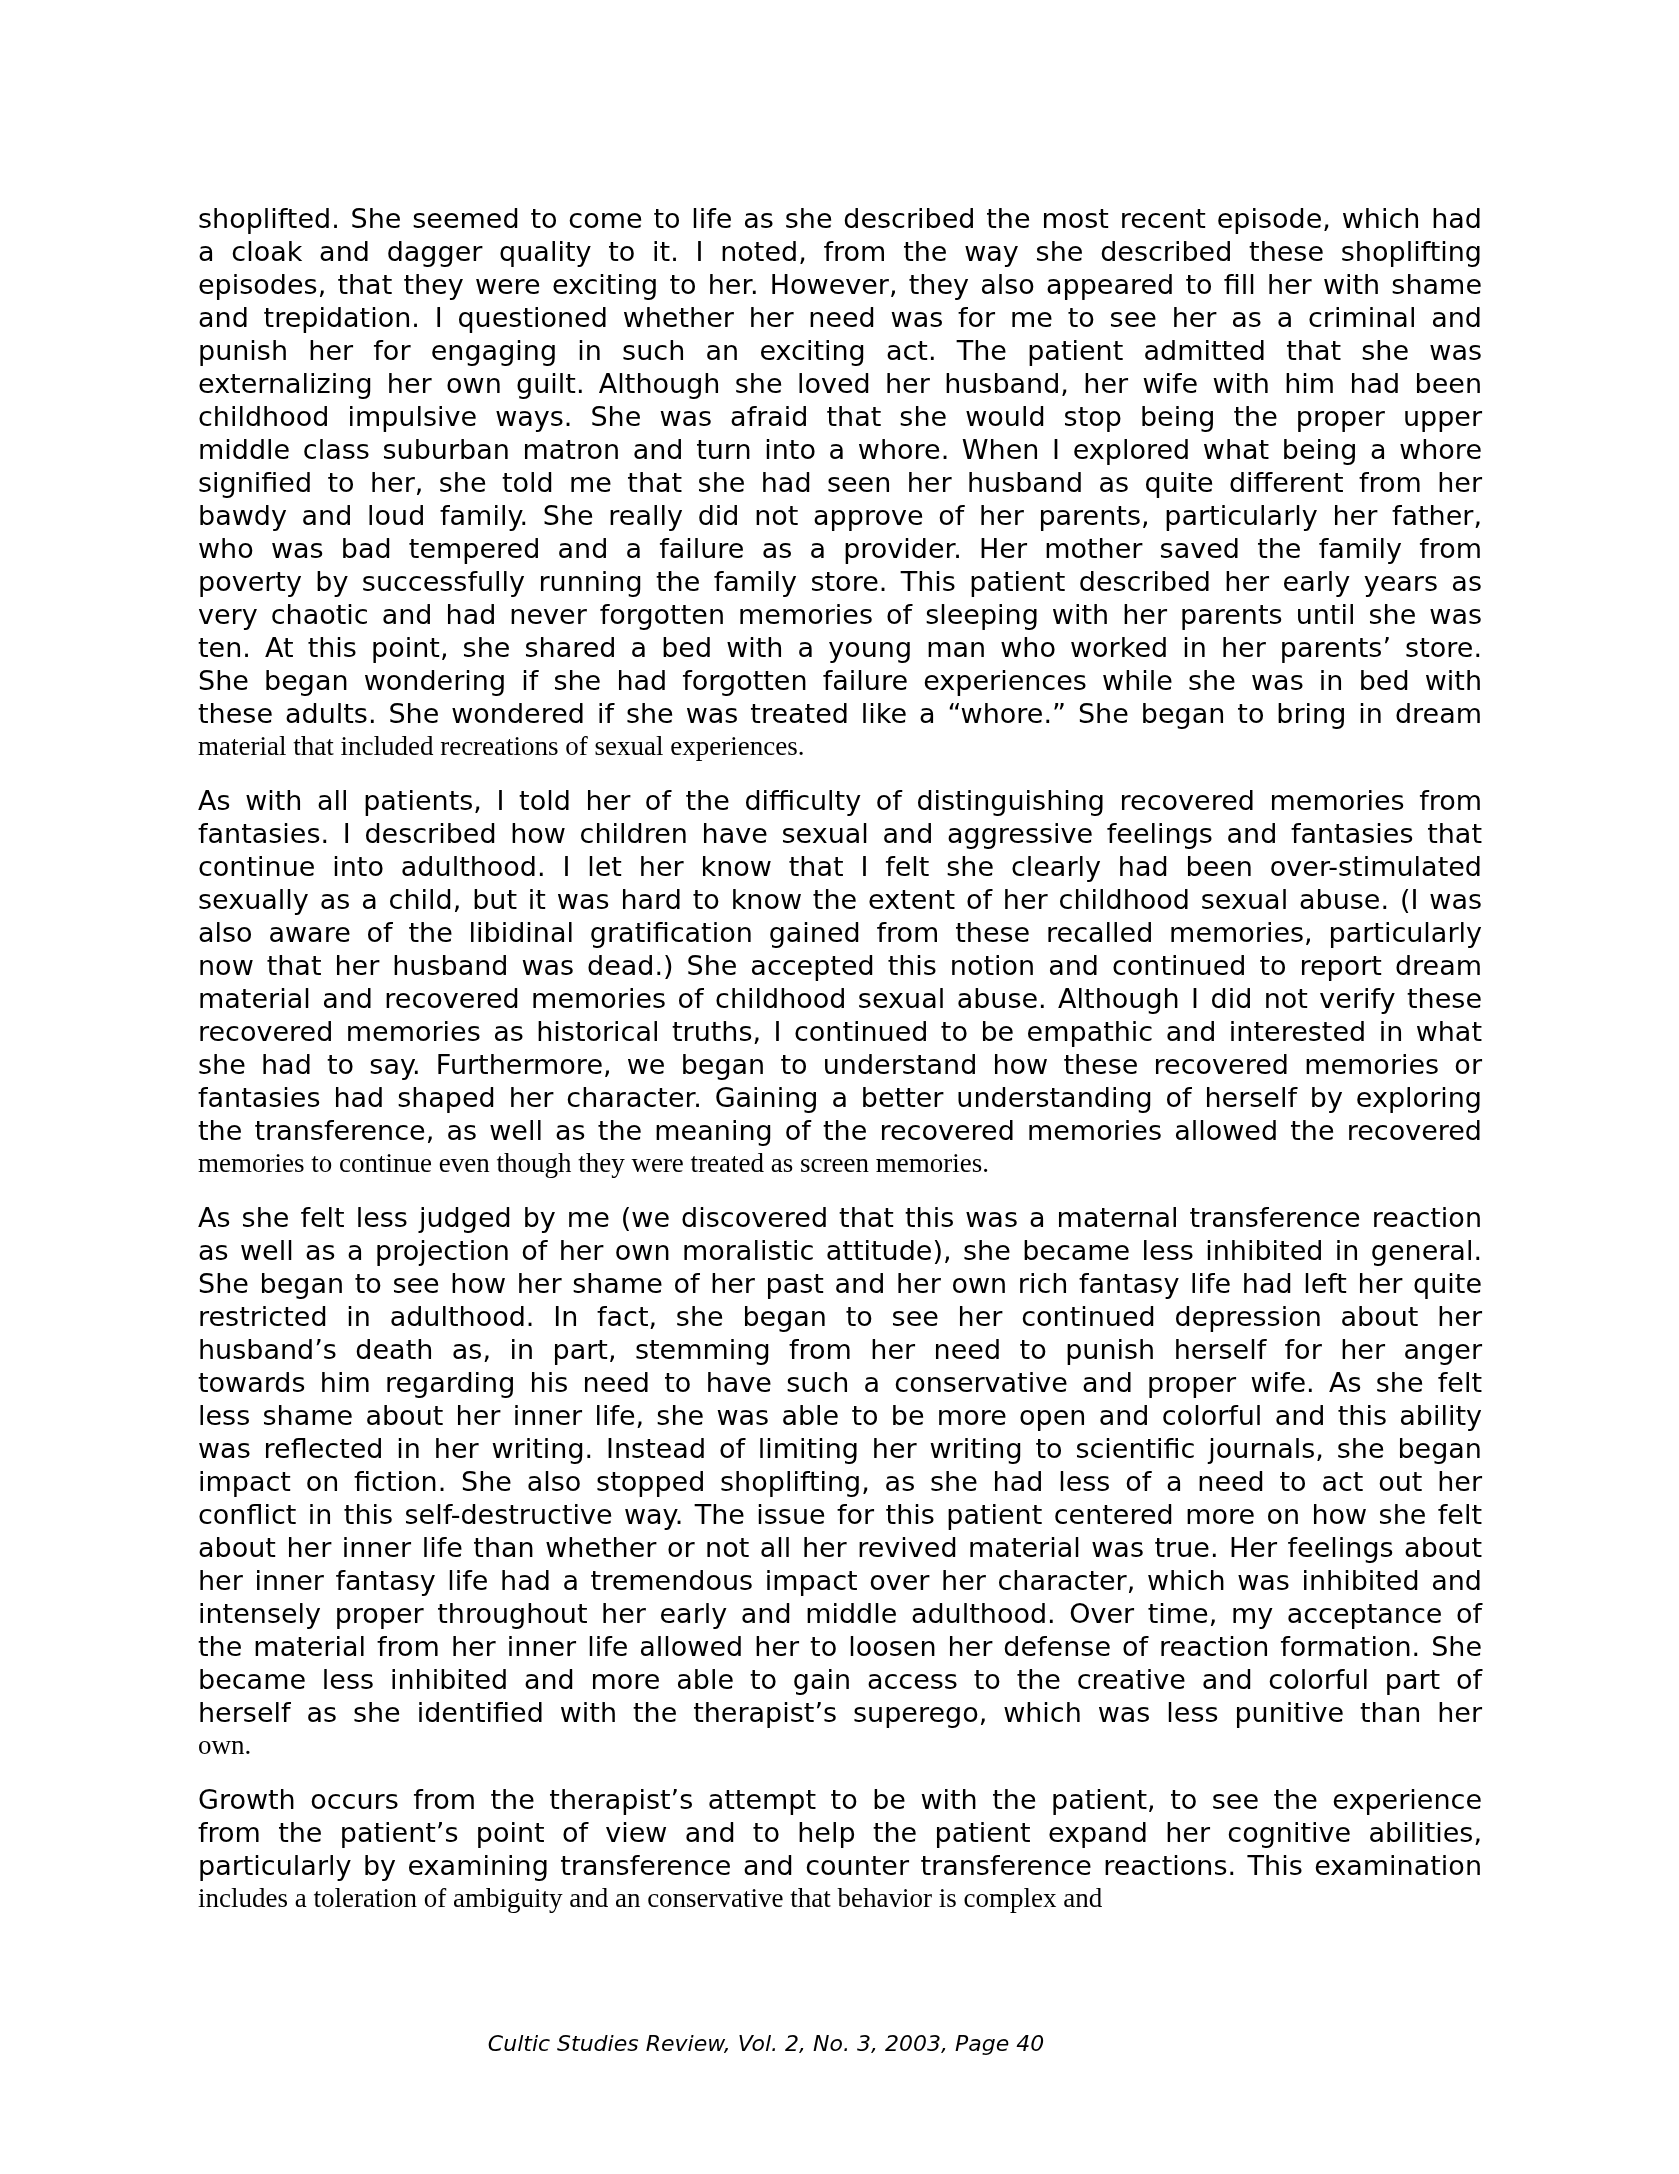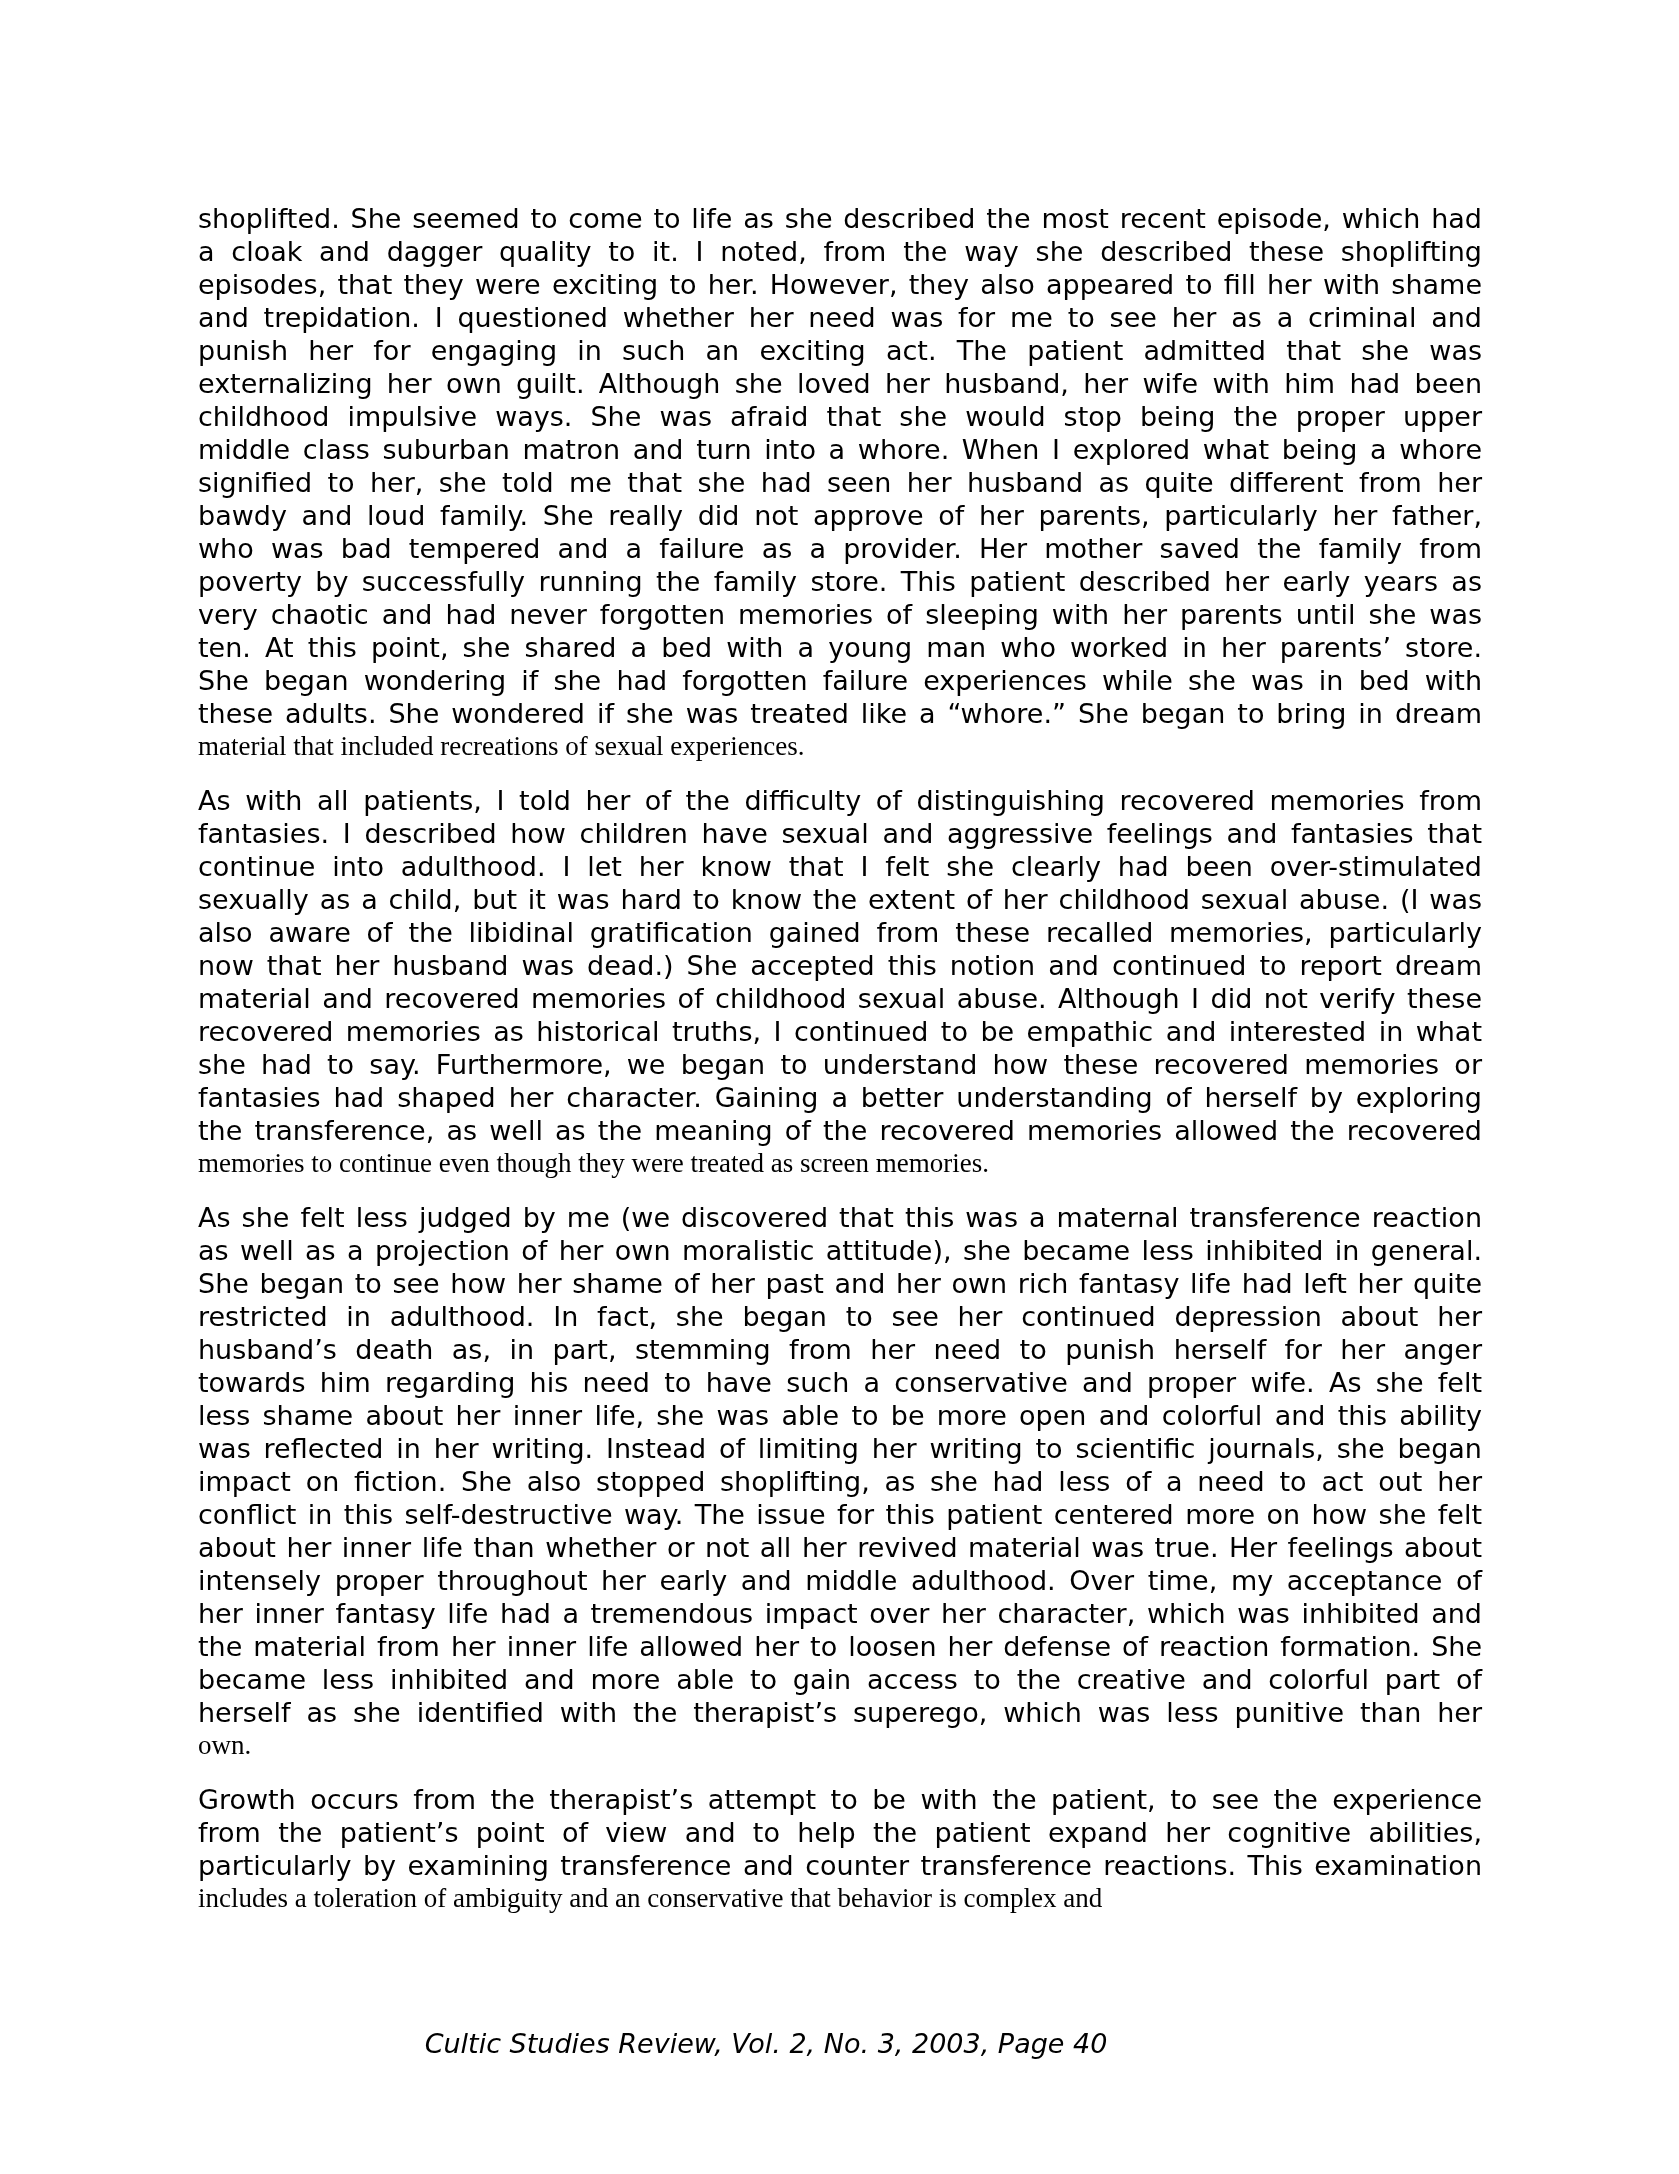--- a/index.html
+++ b/index.html
@@ -42,21 +42,21 @@
     text-align-last: left;
     font-family: Liberation Serif, serif;
   }
   .footer-citation {
     position: absolute;
     left: 0;
     right: 0;
     top: 2027px;
     text-align: center;
     font-style: italic;
-    font-size: 27px;
+    font-size: 22px;
     line-height: 33px;
     color: #000000;
   }
 </style>
 </head>
 <body>
 
 <div class="page">
   <main class="article-body">
       <div class="para">
@@ -97,22 +97,22 @@
         <div class="line">as well as a projection of her own moralistic attitude), she became less inhibited in general.</div>
         <div class="line">She began to see how her shame of her past and her own rich fantasy life had left her quite</div>
         <div class="line">restricted in adulthood. In fact, she began to see her continued depression about her</div>
         <div class="line">husband’s death as, in part, stemming from her need to punish herself for her anger</div>
         <div class="line">towards him regarding his need to have such a conservative and proper wife. As she felt</div>
         <div class="line">less shame about her inner life, she was able to be more open and colorful and this ability</div>
         <div class="line">was reflected in her writing. Instead of limiting her writing to scientific journals, she began</div>
         <div class="line">impact on fiction. She also stopped shoplifting, as she had less of a need to act out her</div>
         <div class="line">conflict in this self-destructive way. The issue for this patient centered more on how she felt</div>
         <div class="line">about her inner life than whether or not all her revived material was true. Her feelings about</div>
+        <div class="line">her inner fantasy life had a tremendous impact over her character, which was inhibited and</div>
         <div class="line">intensely proper throughout her early and middle adulthood. Over time, my acceptance of</div>
-        <div class="line">her inner fantasy life had a tremendous impact over her character, which was inhibited and</div>
         <div class="line">the material from her inner life allowed her to loosen her defense of reaction formation. She</div>
         <div class="line">became less inhibited and more able to gain access to the creative and colorful part of</div>
         <div class="line">herself as she identified with the therapist’s superego, which was less punitive than her</div>
         <div class="line last-line">own.</div>
       </div>
       <div class="para">
         <div class="line">Growth occurs from the therapist’s attempt to be with the patient, to see the experience</div>
         <div class="line">from the patient’s point of view and to help the patient expand her cognitive abilities,</div>
         <div class="line">particularly by examining transference and counter transference reactions. This examination</div>
         <div class="line last-line">includes a toleration of ambiguity and an conservative that behavior is complex and</div>

